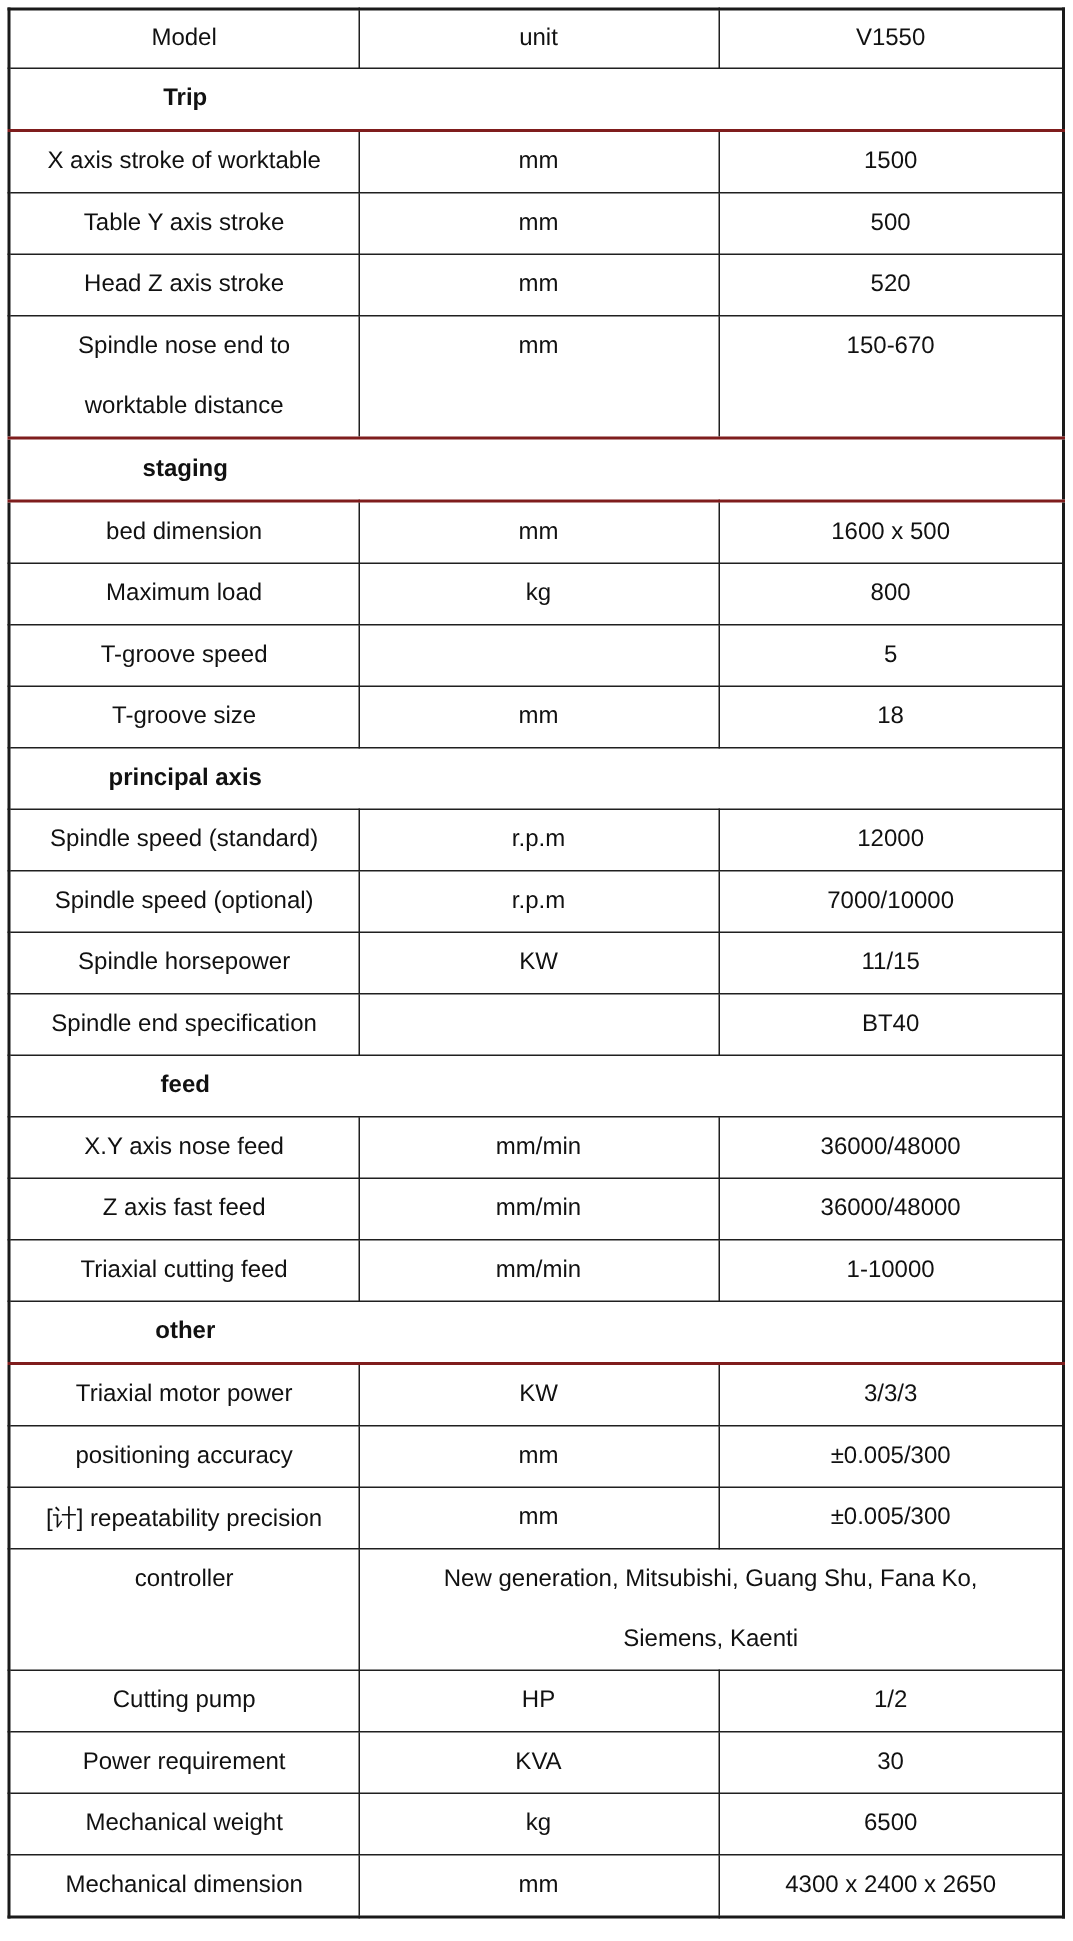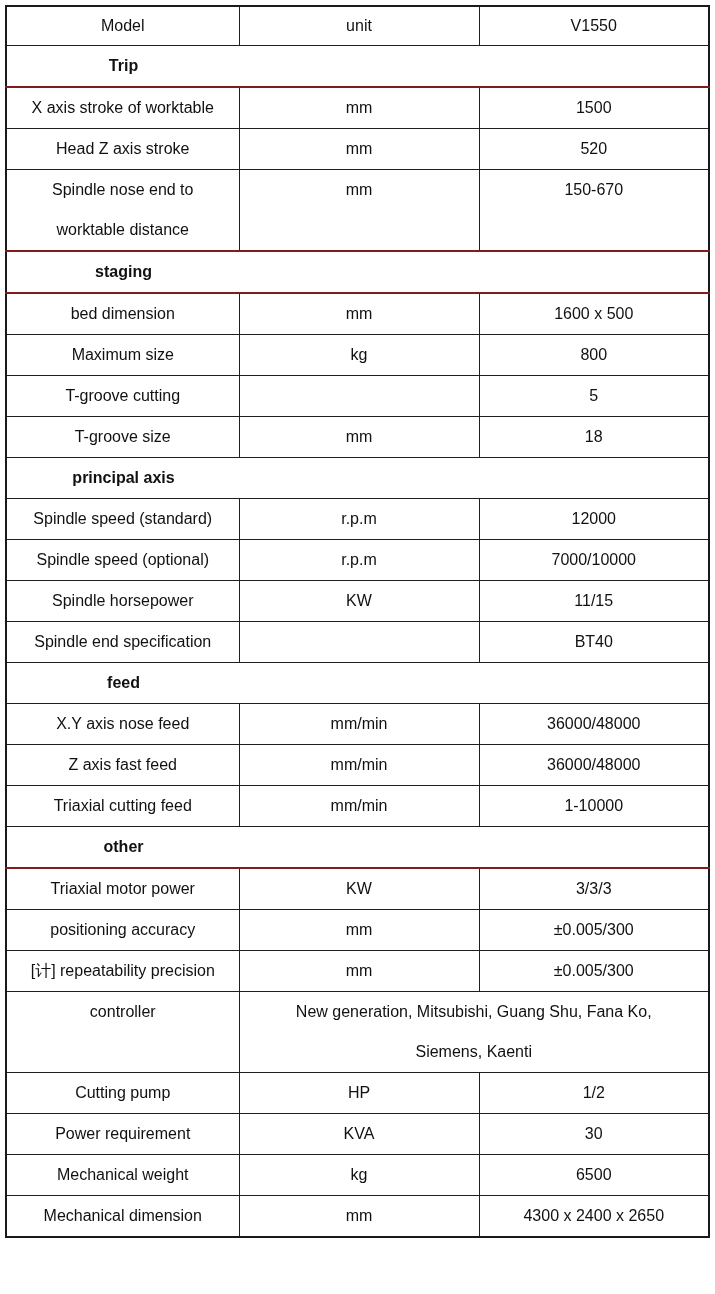--- a/index.html
+++ b/index.html
@@ -73,20 +73,25 @@
         <div class="seclab">Trip</div>
       </td>
     </tr>
 
     <tr>
       <td>X axis stroke of worktable</td>
       <td>mm</td>
       <td>1500</td>
     </tr>
 
+    <tr>
+      <td>Table Y axis stroke</td>
+      <td>mm</td>
+      <td>500</td>
+    </tr>
 
     <tr>
       <td>Head Z axis stroke</td>
       <td>mm</td>
       <td>520</td>
     </tr>
 
     <tr class="dbl gb">
       <td>
         <div>Spindle nose end to</div>
@@ -102,27 +107,27 @@
       </td>
     </tr>
 
     <tr>
       <td>bed dimension</td>
       <td>mm</td>
       <td>1600 x 500</td>
     </tr>
 
     <tr>
-      <td>Maximum size</td>
+      <td>Maximum load</td>
       <td>kg</td>
       <td>800</td>
     </tr>
 
     <tr>
-      <td>T-groove cutting</td>
+      <td>T-groove speed</td>
       <td></td>
       <td>5</td>
     </tr>
 
     <tr>
       <td>T-groove size</td>
       <td>mm</td>
       <td>18</td>
     </tr>
 

